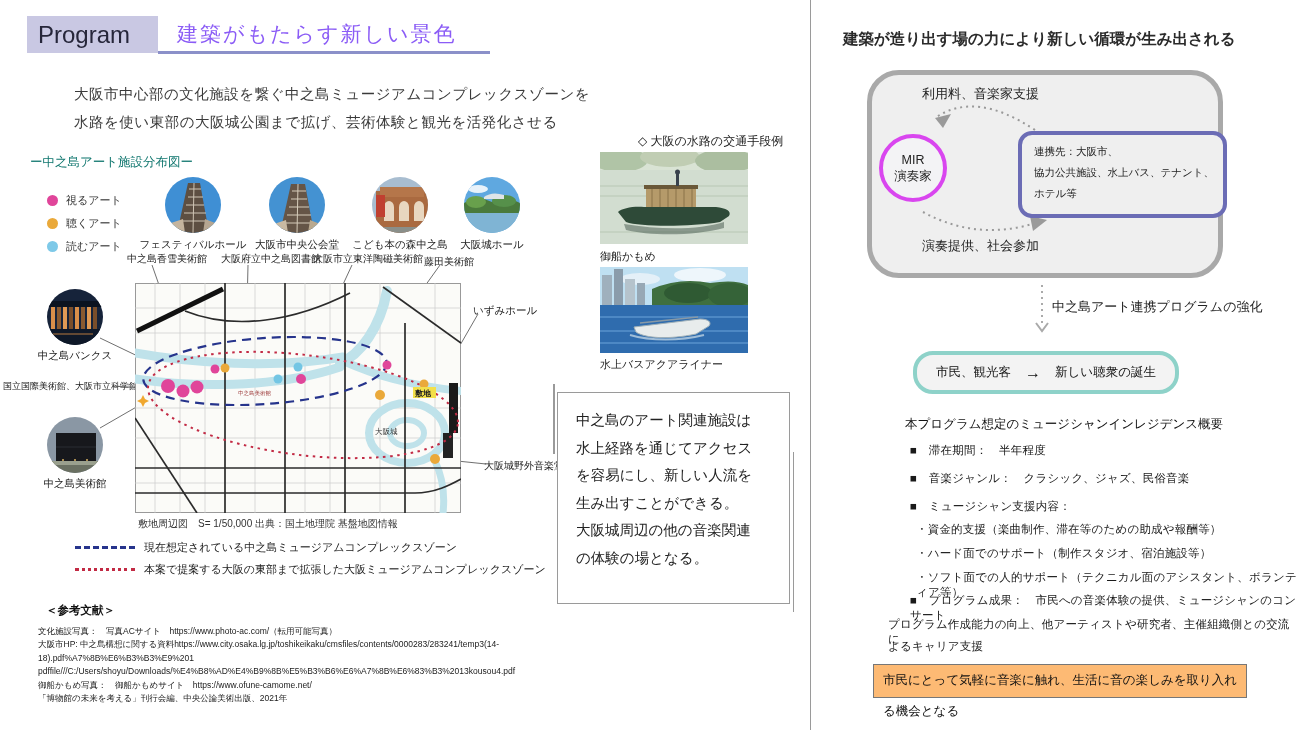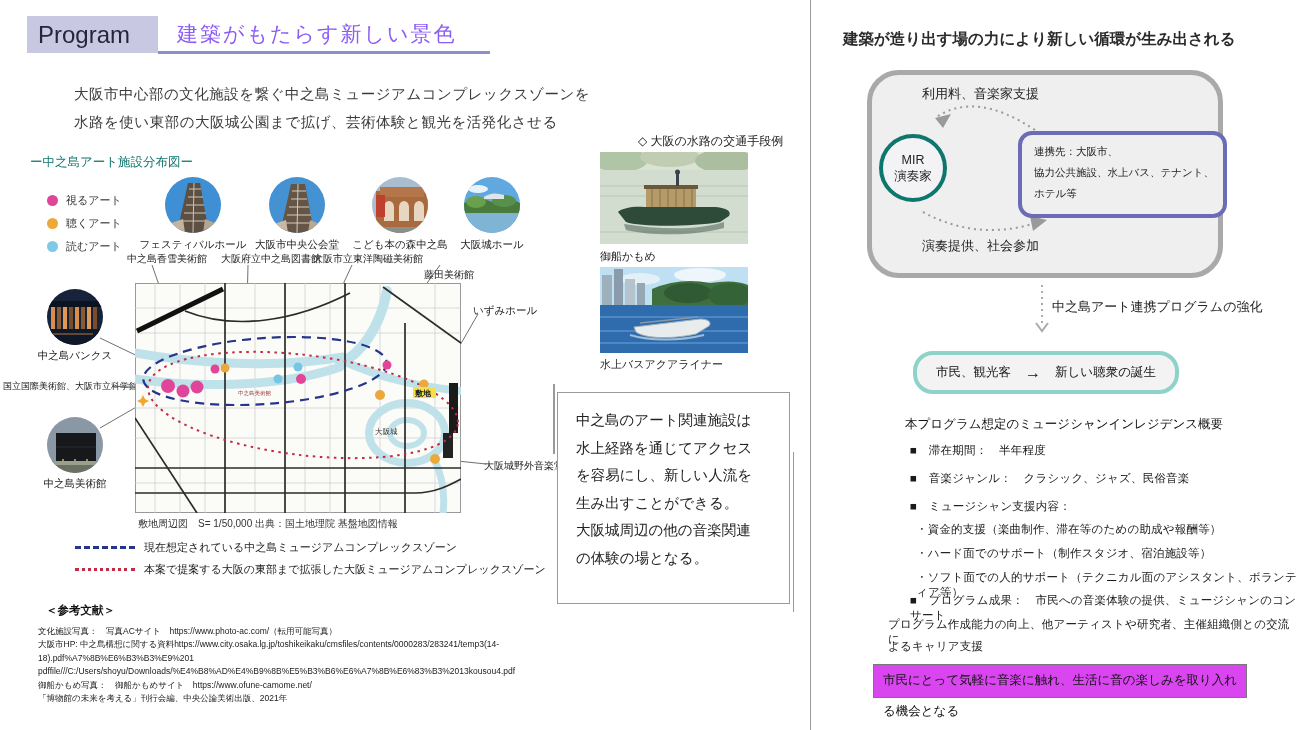--- a/index.html
+++ b/index.html
@@ -48,33 +48,33 @@
   .ww-title{left:638px;top:133px;font-size:12px;color:#222;}
   .photo{position:absolute;overflow:hidden;}
   .ww-cap{position:absolute;font-size:11px;color:#222;}
 
   
   .right-title{left:843px;top:29px;font-size:15.5px;font-weight:bold;color:#2a2a2a;}
   .cycle-box{left:867px;top:70px;width:356px;height:208px;border:5px solid #a9a9a9;border-radius:32px;
              background:#efefef;box-sizing:border-box;}
   .cycle-top-label{left:922px;top:85px;font-size:13px;color:#222;}
   .cycle-bottom-label{left:922px;top:237px;font-size:13px;color:#222;text-align:right;}
-  .mir-circle{left:879px;top:134px;width:60px;height:60px;border:4px solid #0f766e;border-radius:50%;
+  .mir-circle{left:879px;top:134px;width:60px;height:60px;border:4px solid #d946ef;border-radius:50%;
               background:#f3f3f5;display:flex;flex-direction:column;align-items:center;justify-content:center;
               font-size:12.5px;color:#222;line-height:16px;}
   .partner-box{left:1018px;top:131px;width:189px;height:73px;border:4px solid #6b6cb5;border-radius:14px;
                background:#efefef;box-sizing:content-box;padding:6px 0 0 12px;font-size:10.5px;line-height:21px;color:#222;}
   .flow-label{left:1052px;top:298px;font-size:13px;color:#222;}
   .outcome-box{left:913px;top:351px;width:258px;height:35px;border:4px solid #8ed2c9;border-radius:20px;
                background:#f3f3f3;display:flex;align-items:center;justify-content:center;font-size:12.5px;color:#111;}
   .outcome-arrow{font-weight:bold;font-size:16px;margin:0 14px;color:#111;}
   .program-title{left:905px;top:416px;font-size:12.5px;color:#111;}
   .bullet{position:absolute;font-size:11.5px;color:#1a1a1a;letter-spacing:.2px;}
   .bottom-box{left:873px;top:664px;width:374px;height:34px;border:1.5px solid #777;box-sizing:border-box;
-              font-size:12.5px;color:#111;line-height:31px;padding-left:9px;background:#d946ef;}
+              font-size:12.5px;color:#111;line-height:31px;padding-left:9px;background:#fdba74;}
 </style>
 </head>
 <body>
 
 <div id="canvas">
 
   <div class="abs divider"></div>
 
   <div class="abs program-badge">Program</div>
   <div class="abs main-title">建築がもたらす新しい景色</div>
@@ -160,21 +160,21 @@
     </svg>
   </div>
   <div class="circ-cap" style="left:128px;top:238px;">フェスティバルホール</div>
   <div class="circ-cap" style="left:232px;top:238px;">大阪市中央公会堂</div>
   <div class="circ-cap" style="left:335px;top:238px;">こども本の森中之島</div>
   <div class="circ-cap" style="left:427px;top:238px;">大阪城ホール</div>
 
   <div class="fac-label" style="left:127px;top:252px;">中之島香雪美術館</div>
   <div class="fac-label" style="left:221px;top:252px;">大阪府立中之島図書館</div>
   <div class="fac-label" style="left:313px;top:252px;">大阪市立東洋陶磁美術館</div>
-  <div class="fac-label" style="left:424px;top:268px;">藤田美術館</div>
+  <div class="fac-label" style="left:424px;top:255px;">藤田美術館</div>
   <div class="fac-label" style="left:473px;top:304px;font-size:10.5px;">いずみホール</div>
   <div class="fac-label" style="left:484px;top:459px;">大阪城野外音楽堂</div>
 
   <div class="circle-photo" style="left:47px;top:289px;">
     <svg width="56" height="56">
       <rect width="56" height="56" fill="#16233a"></rect>
         <rect x="2" y="12" width="54" height="6" fill="#0b1320"></rect>
       <g>
         <rect x="4" y="18" width="4" height="22" fill="#d98f4a"></rect>
           <rect x="10" y="18" width="4" height="22" fill="#8a5a30"></rect>

